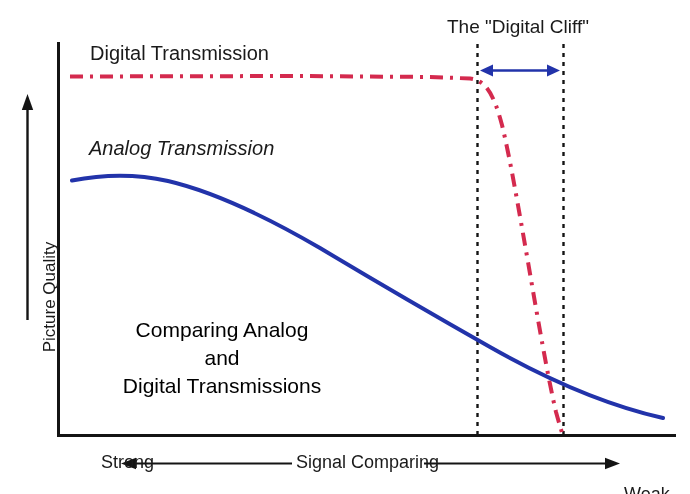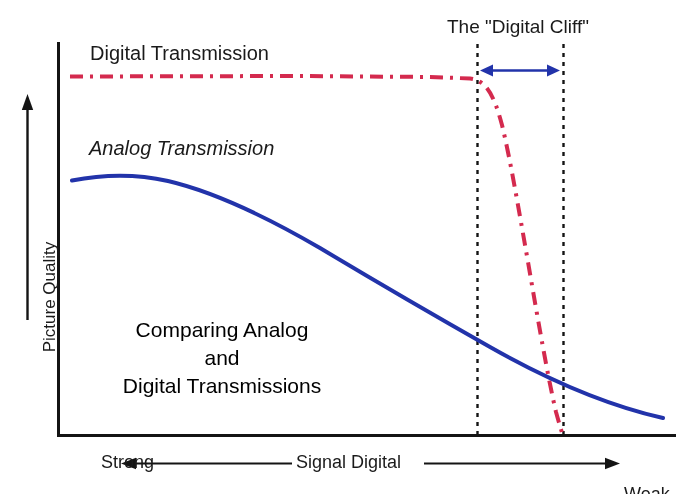--- a/index.html
+++ b/index.html
@@ -133,21 +133,21 @@
   <div class="lbl" id="label-digital-transmission">Digital Transmission</div>
 
   <div class="lbl" id="label-analog-transmission">Analog Transmission</div>
 
   <div class="lbl" id="label-digital-cliff">The "Digital Cliff"</div>
 
   <div class="lbl" id="axis-label-y">Picture Quality</div>
 
   <div class="lbl" id="axis-label-strong">Strong</div>
 
-  <div class="lbl" id="axis-label-signal-strength">Signal Digital</div>
+  <div class="lbl" id="axis-label-signal-strength">Signal Comparing</div>
 
   <div class="lbl" id="axis-label-weak">Weak</div>
 
   <div id="chart-title">
     <div>Comparing Analog</div>
     <div>and</div>
     <div>Digital Transmissions</div>
   </div>
 
 </div>

